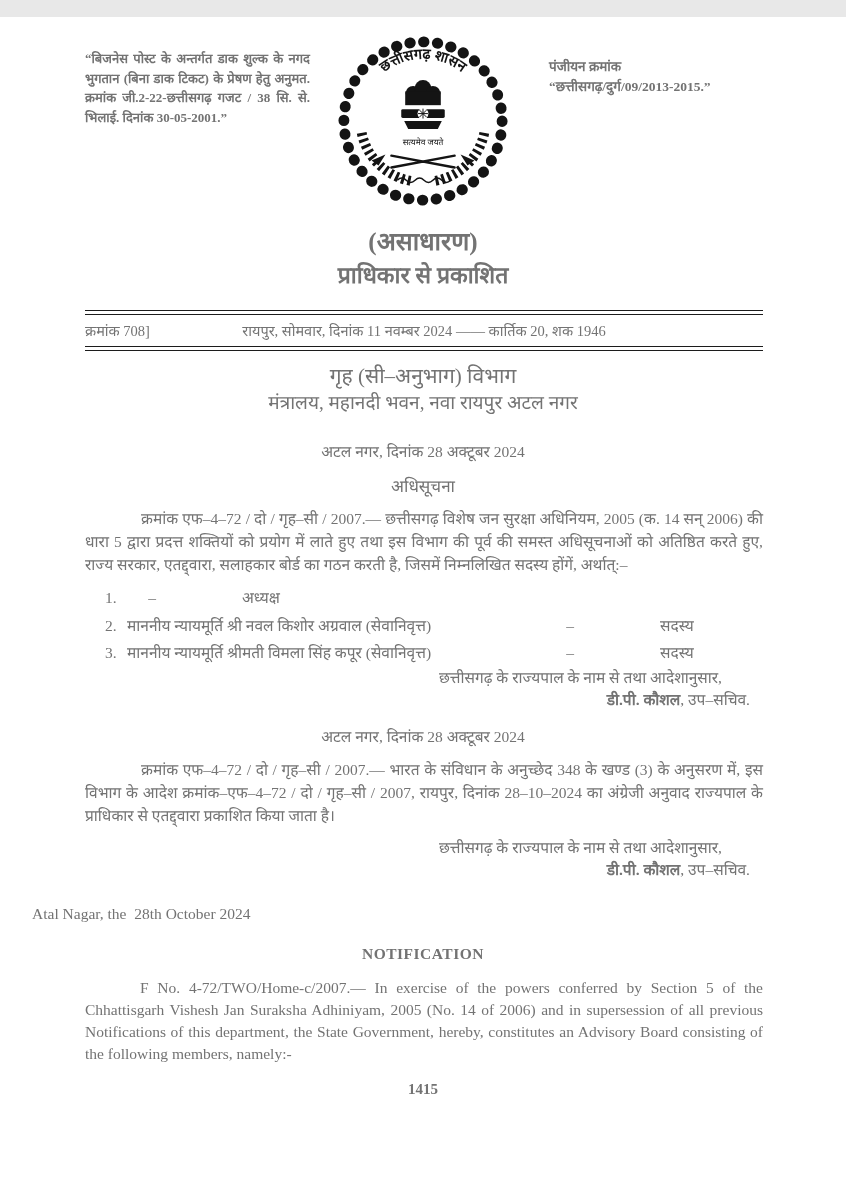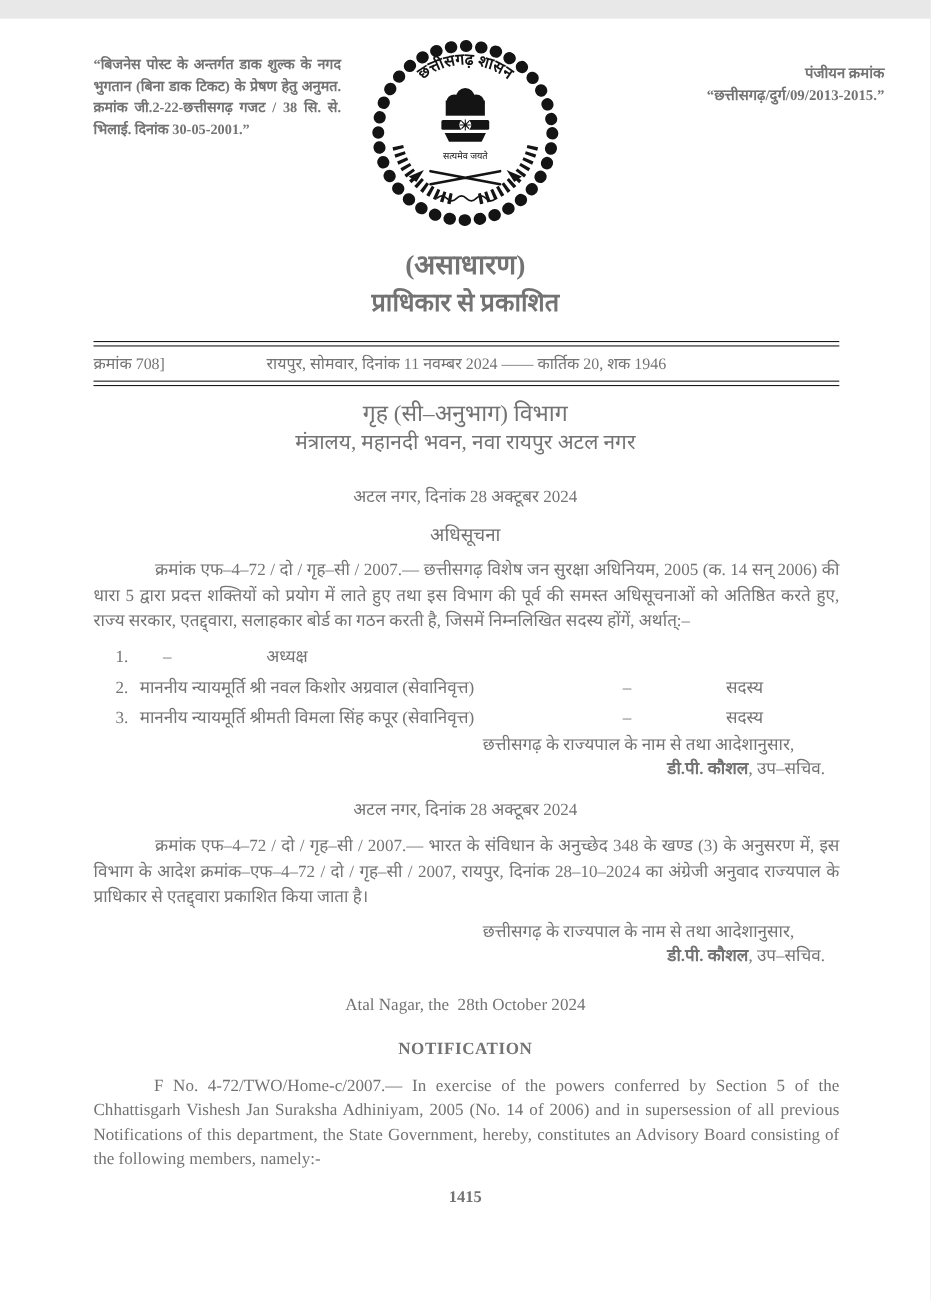--- a/index.html
+++ b/index.html
@@ -10,21 +10,21 @@
   }
   
   .header{position:relative;height:200px;}
   .header-left{
     position:absolute;left:85px;top:32px;width:225px;
     font-weight:bold;font-size:13px;line-height:19.5px;text-align:justify;
   }
   .emblem{position:absolute;left:50%;top:8px;transform:translateX(-50%);}
   .header-right{
     position:absolute;right:42px;top:40px;width:255px;
-    font-weight:bold;font-size:13.5px;line-height:20px;text-align:right;
+    font-weight:bold;font-size:13.5px;line-height:20px;text-align:left;
   }
   
   .masthead-title{
     text-align:center;font-size:46px;font-weight:bold;line-height:54px;
     word-spacing:38px;letter-spacing:1px;
   }
   .masthead-sub{text-align:center;font-size:25px;font-weight:bold;line-height:30px;margin-top:10px;}
   .masthead-tag{text-align:center;font-size:23px;font-weight:bold;line-height:28px;margin-top:5px;}
   
   .rules-wrap{margin:20px 83px 0 85px;}
@@ -47,21 +47,21 @@
   .m-name{width:418px;}
   .m-dash{width:50px;text-align:center;}
   .m-role{margin-left:65px;}
   .sign-block{margin:0 96px 0 auto;width:360px;text-align:right;font-size:15.5px;line-height:22px;}
   .sign-block .l1{padding-right:28px;}
   .sign-name{font-weight:bold;}
   .place-date2{text-align:center;font-size:15.5px;line-height:23px;margin-top:14px;}
   .sign-block.second{margin-top:10px;}
   .para.second{margin-top:10px;}
   
-  .en-date{text-align:center;font-size:15.5px;line-height:22px;margin-top:22px;white-space:pre-wrap;}
+  .en-date{font-size:15.5px;line-height:22px;margin-top:22px;white-space:pre-wrap;padding-left:32px;}
   .en-head{text-align:center;font-size:15.5px;font-weight:bold;letter-spacing:.5px;line-height:22px;margin-top:18px;}
   .en-para{
     margin:12px 83px 0 85px;font-size:15.5px;line-height:22px;
     text-align:justify;text-indent:55px;
   }
   .page-num{text-align:center;font-size:15px;font-weight:bold;margin-top:16px;}
 </style>
 </head>
 <body>
 

